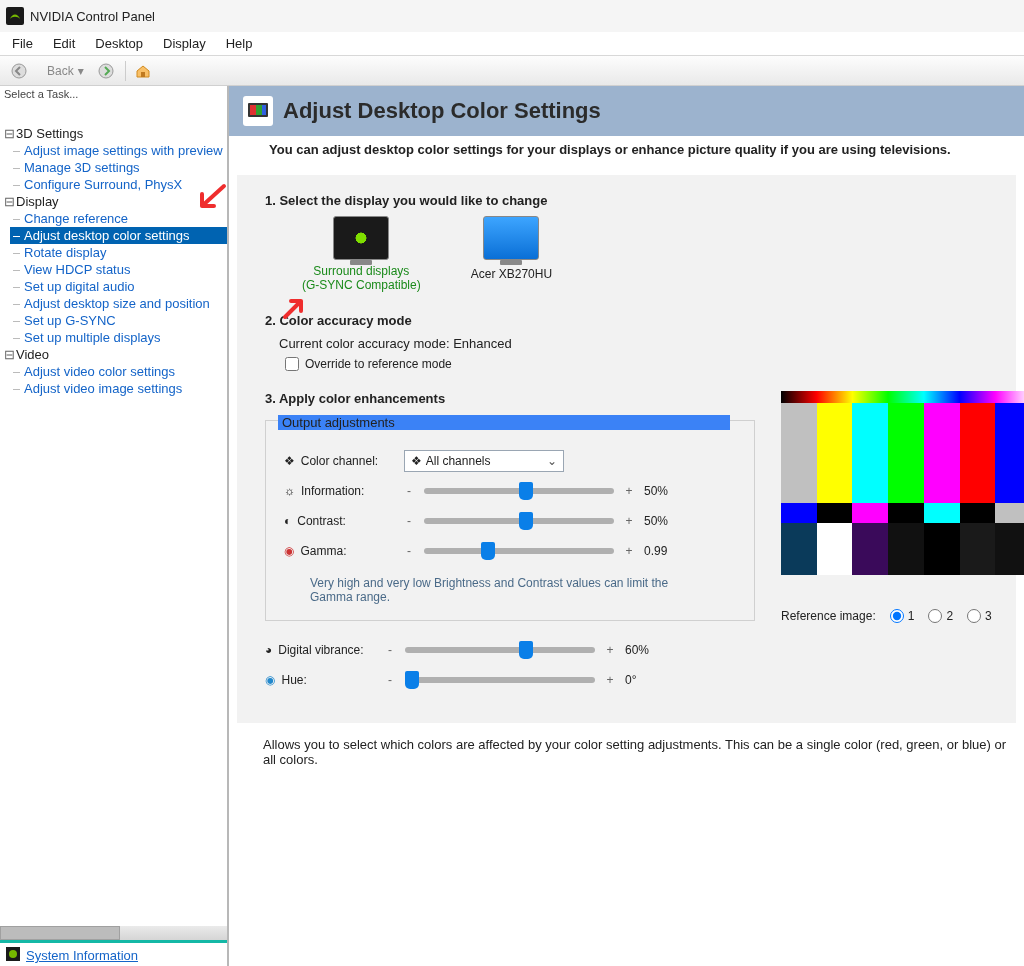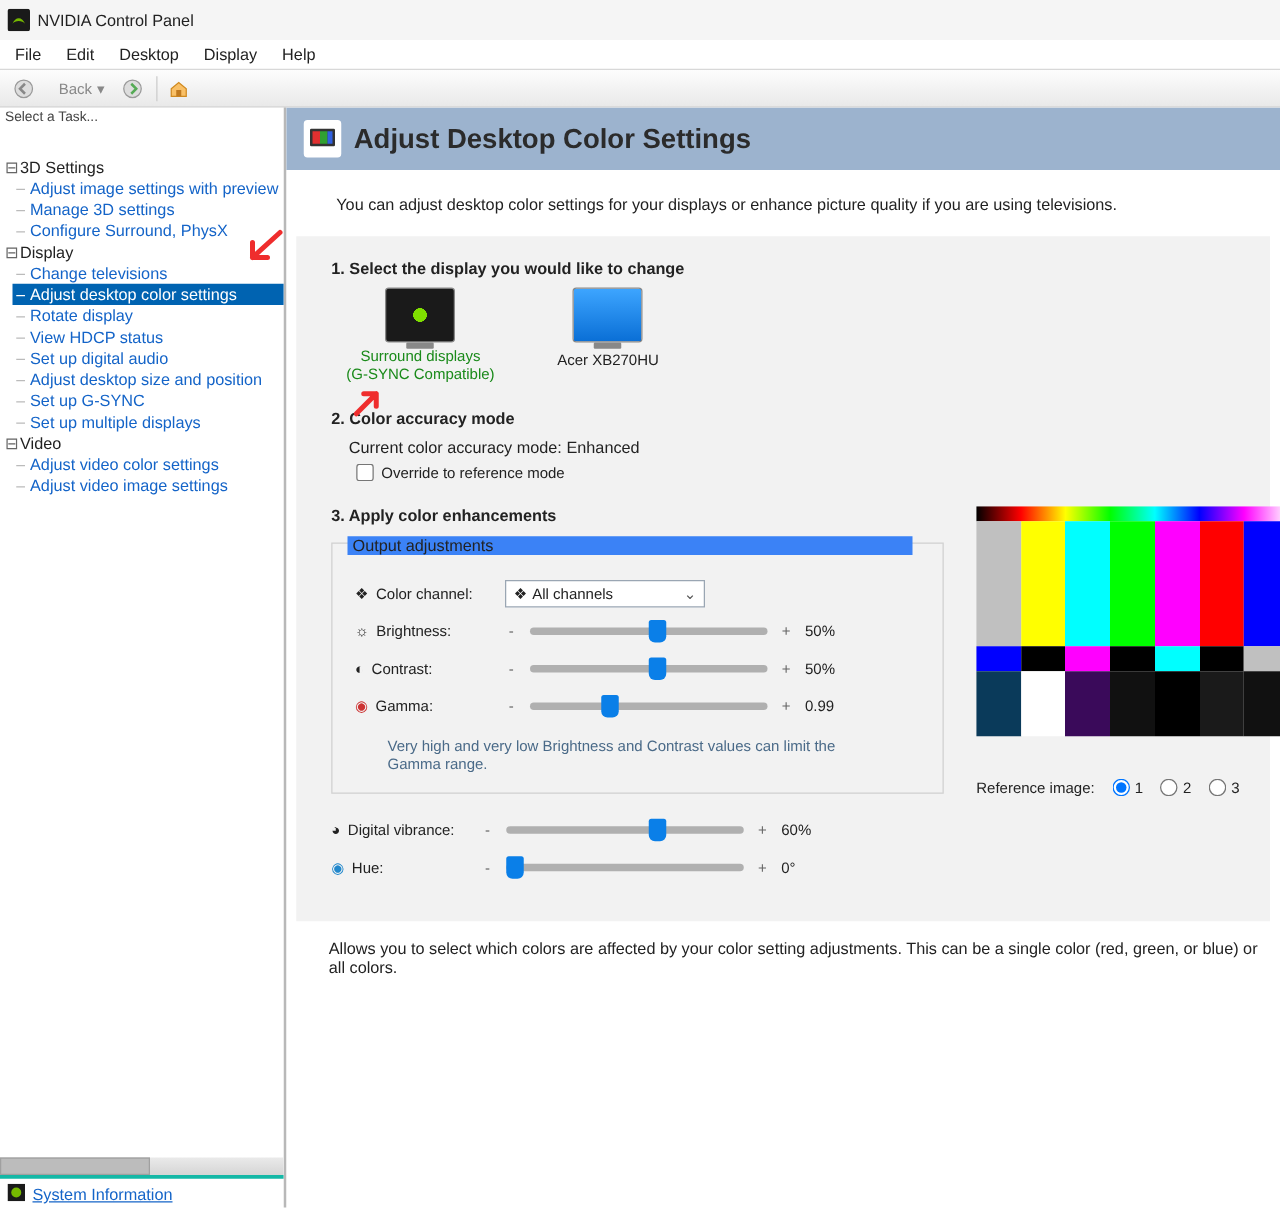--- a/index.html
+++ b/index.html
@@ -26,24 +26,24 @@
 .treebox { position: relative; }
 .expander { display:inline-block; width:10px; text-align:center; color:#666; margin-right:2px; }
 .sidebar .sbfoot { border-top: 3px solid #14b8a6; padding: 4px 6px; display:flex; align-items:center; gap:6px; }
 .sidebar .sbfoot a { color:#1464c8; text-decoration: underline; font-size:13px; }
 .sidebar .sbscroll { height: 14px; background: linear-gradient(#eaeaea,#d5d5d5); margin-top: auto; }
 .sidebar .sbscroll .thumb { width: 120px; height: 100%; background: #bcbcbc; border:1px solid #a0a0a0; }
 .content { flex:1; display:flex; flex-direction:column; overflow:hidden; border-left:1px solid #b8b8b8; }
 .pagehdr { height:50px; background:#9cb3ce; display:flex; align-items:center; padding:0 14px; gap:10px; }
 .pagehdr .picon { width:30px; height:30px; background:#fff; border-radius:3px; display:flex; align-items:center; justify-content:center; }
 .pagehdr h1 { font-size: 22px; font-weight: 700; color:#2b2b2b; font-family: Verdana, sans-serif; }
-.intro { padding: 20px 40px 18px; font-size: 13px; }
+.intro { padding: 6px 40px 18px; font-size: 13px; font-weight: bold; }
 .panel { background:#f2f2f2; margin:0 8px; padding:18px 28px 28px; }
 .secnum { font-weight:700; font-size:13px; margin-bottom:8px; }
-.displays { display:flex; gap:50px; margin:6px 0 6px 12px; }
+.displays { display:flex; gap:50px; margin:6px 0 6px 37px; }
 .disp { text-align:center; font-size:12px; cursor: default; }
 .disp.sel .dlabel { color:#1a8a1a; }
 .disp .dlabel { margin-top:4px; line-height:1.2; }
 .monimg { width:56px; height:44px; border:1px solid #888; border-radius:3px; display:inline-flex; align-items:center; justify-content:center; background:#000; position:relative; }
 .monimg::after { content:""; position:absolute; bottom:-6px; left:50%; width:22px; height:5px; background:#888; transform:translateX(-50%); border-radius:1px; }
 .monimg.nv { background:#1a1a1a; }
 .monimg.nv .eye { width:24px; height:12px; background: radial-gradient(circle at 50% 50%, #7fde00 0 40%, #1a1a1a 42%); border-radius: 50% / 60%; }
 .monimg.blue { background: linear-gradient(#3da5ff,#0a6fd6); }
 .redarrow { position:absolute; pointer-events:none; }
 .sect { margin-top:20px; }
@@ -126,21 +126,21 @@
     <div class="taskhdr">Select a Task...</div>
     <div class="tree treebox">
       <div class="tnode"><span class="expander">⊟</span><span>3D Settings</span></div>
       <div class="tgroup">
         <div class="tlink">Adjust image settings with preview</div>
         <div class="tlink">Manage 3D settings</div>
         <div class="tlink">Configure Surround, PhysX</div>
       </div>
       <div class="tnode"><span class="expander">⊟</span><span>Display</span></div>
       <div class="tgroup">
-        <div class="tlink">Change televisions</div>
+        <div class="tlink">Change reference</div>
         <div class="tlink sel">Adjust desktop color settings</div>
         <div class="tlink">Rotate display</div>
         <div class="tlink">View HDCP status</div>
         <div class="tlink">Set up digital audio</div>
         <div class="tlink">Adjust desktop size and position</div>
         <div class="tlink">Set up G-SYNC</div>
         <div class="tlink">Set up multiple displays</div>
       </div>
       <div class="tnode"><span class="expander">⊟</span><span>Video</span></div>
       <div class="tgroup">
@@ -222,21 +222,21 @@
                 </span>
               <div class="sel">
                 <span style="margin-right:4px;">❖</span>
                 <span>All channels</span>
                 <span class="caret">⌄</span>
               </div>
             </div>
             <div class="row">
               <span class="lbl">
                   <span>☼</span>
-                  <span>Brightness:</span>
+                  <span>Information:</span>
                 </span>
               <span class="plusminus">-</span>
               <div class="slider">
                   <div class="thumb" style="left:50%;"></div>
                 </div>
               <span class="plusminus">+</span>
               <span class="val">50%</span>
             </div>
             <div class="row">
               <span class="lbl">

